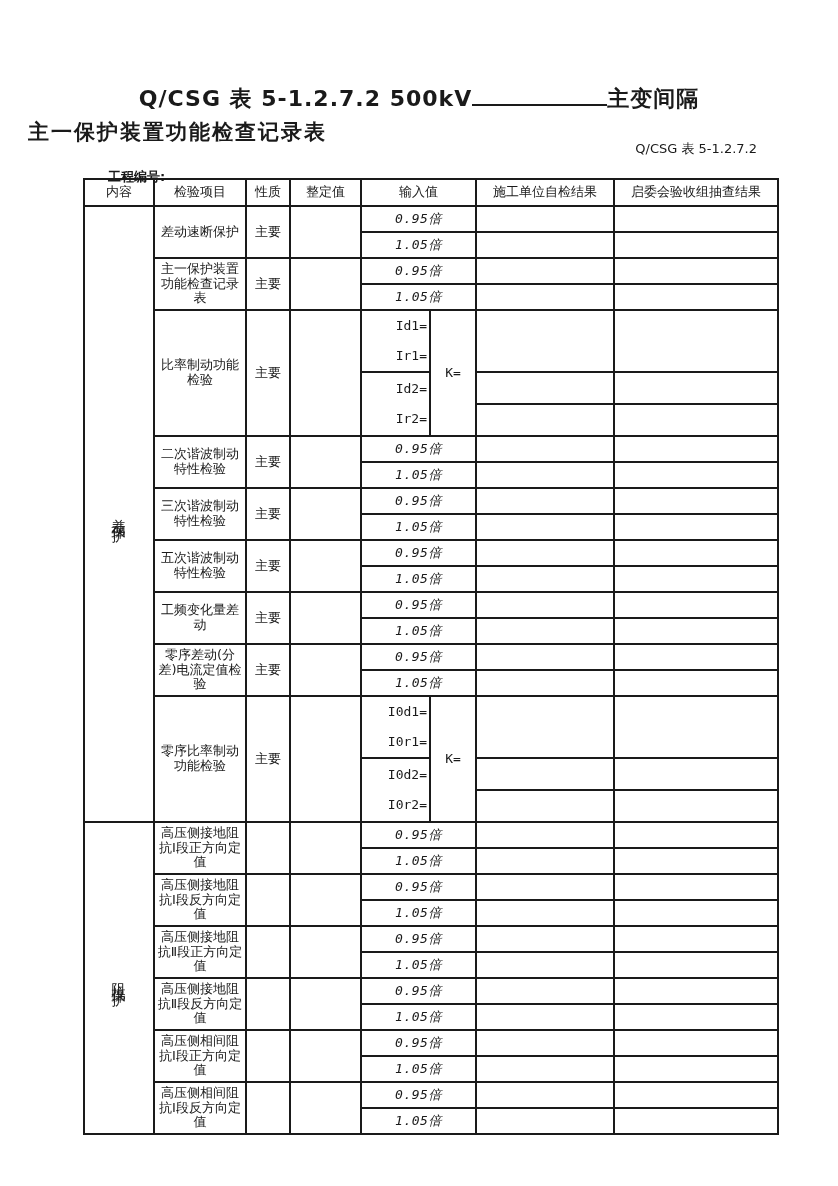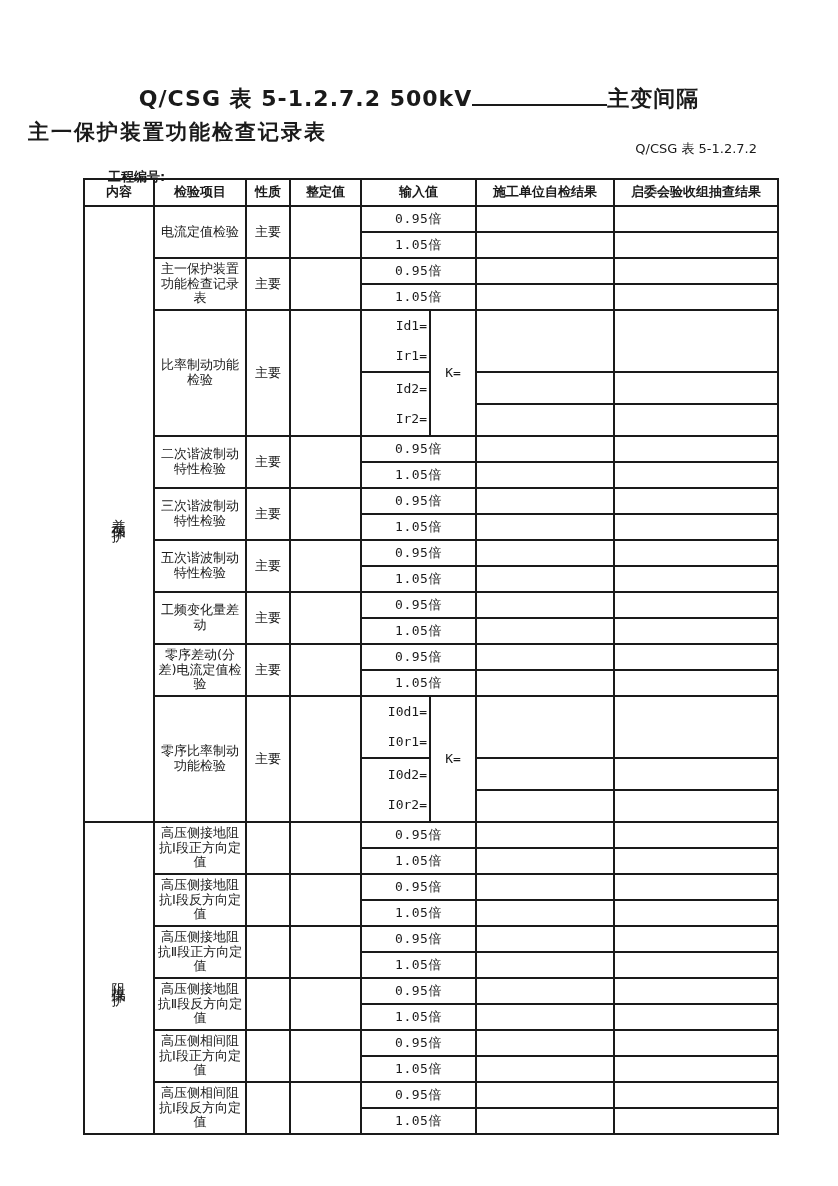--- a/index.html
+++ b/index.html
@@ -56,21 +56,21 @@
   table.record th, table.record td {
     border: 2px solid #1a1a1a;
     padding: 0 2px;
     font-size: 13px;
     font-weight: normal;
     text-align: center;
     vertical-align: middle;
     line-height: 1.15;
     overflow: hidden;
   }
-  table.record th { font-weight: bold; border-radius: 7px; }
+  table.record th { font-weight: normal; border-radius: 7px; }
   tr.h27 { height: 27px; }
   tr.h26 { height: 26px; }
   tr.h30 { height: 30px; }
   td.seccell { padding: 0; }
   .vtext {
     writing-mode: vertical-lr;
     text-orientation: upright;
     margin: 0 auto;
     font-size: 14px;
     letter-spacing: 3px;
@@ -86,21 +86,21 @@
     line-height: 30px;
     padding-left: 9px;
     font-size: 13px;
     text-align: right;
   }
   td.kcell {
     text-align: left;
     padding-left: 5px;
     font-family: "DejaVu Sans Mono", monospace;
   }
-  td.mult { font-family: "DejaVu Sans Mono", monospace; letter-spacing: 0.5px; }
+  td.mult { font-family: "DejaVu Sans Mono", monospace; letter-spacing: 0.5px; font-style: italic; }
 </style>
 </head>
 <body>
 
 <div class="page">
 
   <div class="title1"><span>Q/CSG 表 5-1.2.7.2 500kV</span><span class="blank-line"></span><span>主变间隔</span></div>
   <div class="title2">主一保护装置功能检查记录表</div>
 
   <div class="project-label">工程编号:</div>
@@ -126,21 +126,21 @@
       <th>整定值</th>
       <th colspan="2">输入值</th>
       <th>施工单位自检结果</th>
       <th>启委会验收组抽查结果</th>
     </tr>
 
     <tr class="h26">
       <td class="seccell" rowspan="22">
             <div class="vtext">差动保护</div>
           </td>
-      <td rowspan="2">电流定值检验</td>
+      <td rowspan="2">差动速断保护</td>
       <td rowspan="2">主要</td>
       <td rowspan="2"></td>
       <td class="mult" colspan="2">0.95倍</td>
       <td></td>
       <td></td>
     </tr>
     <tr class="h26">
       <td class="mult" colspan="2">1.05倍</td>
       <td></td>
       <td></td>

